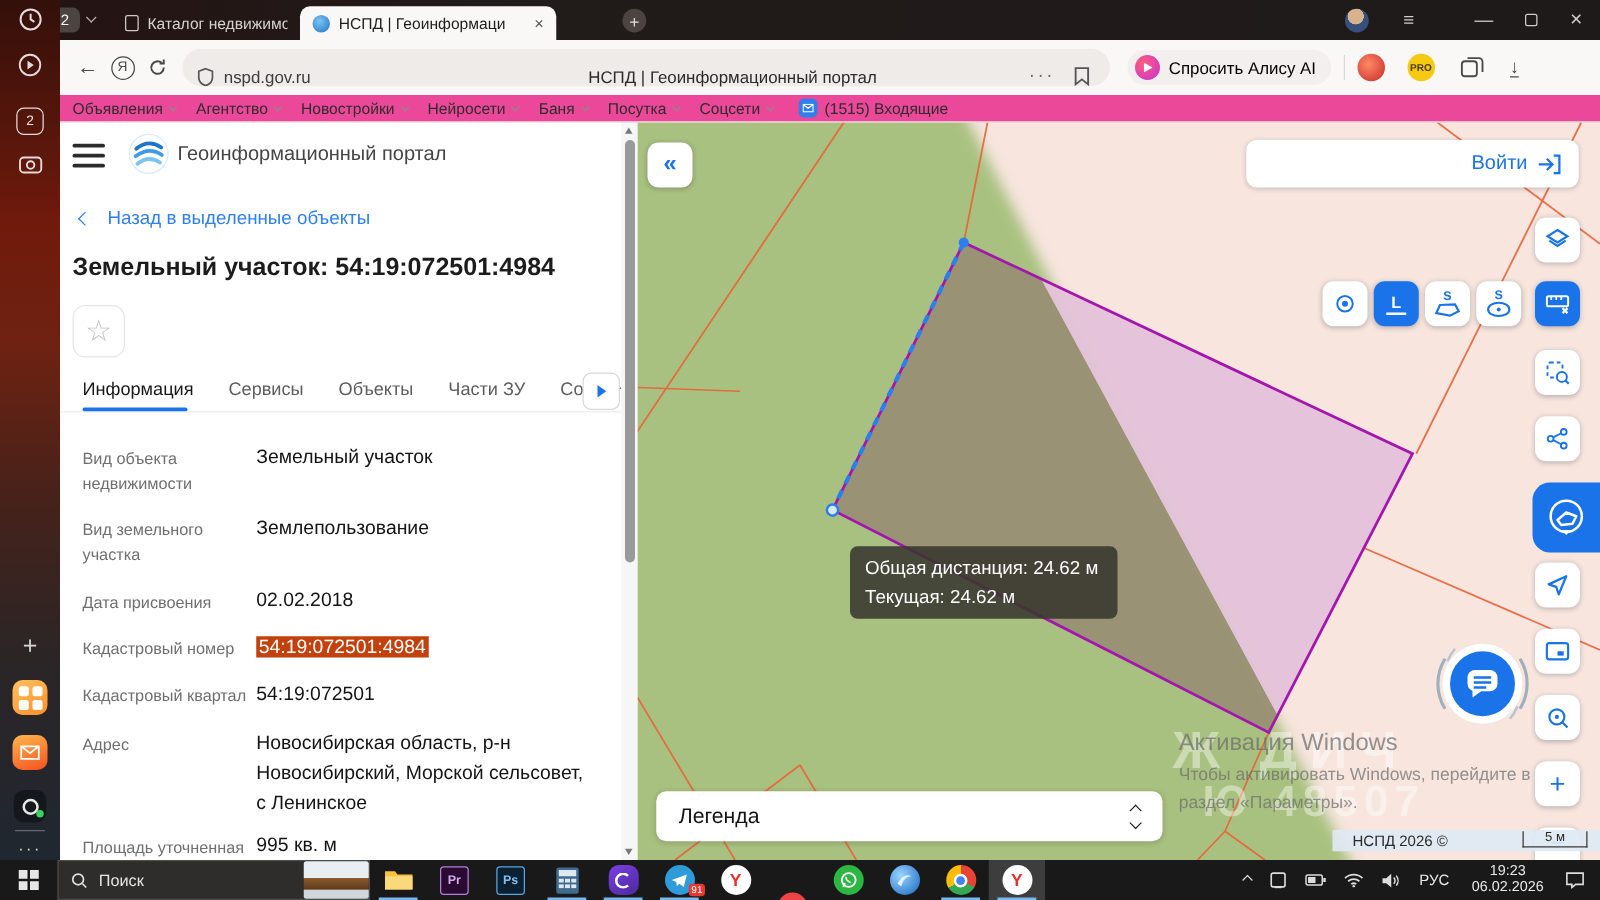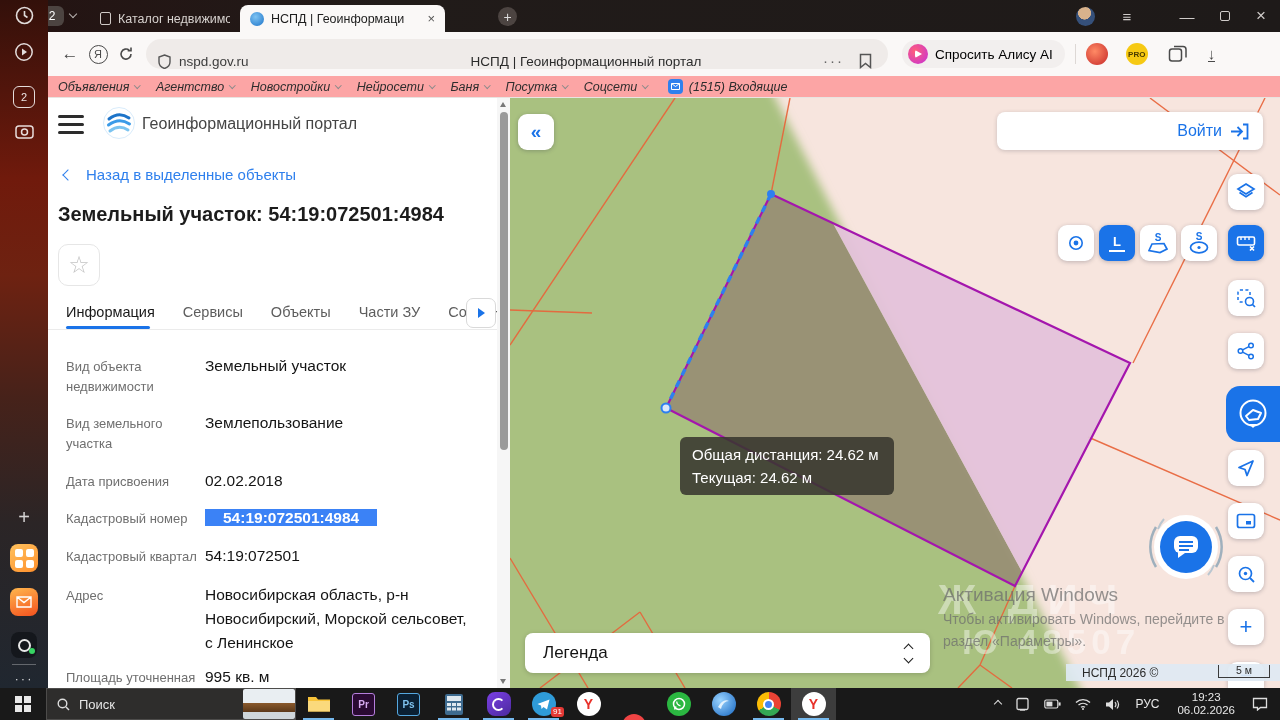--- a/index.html
+++ b/index.html
@@ -3,21 +3,21 @@
 <meta charset="utf-8">
 <style>
   * { margin:0; padding:0; box-sizing:border-box; }
   html,body { width:1280px; height:720px; overflow:hidden; }
   body { position:relative; font-family:"Liberation Sans",sans-serif; background:#fff; color:#222; }
   .abs { position:absolute; }
 
   
   #titlebar { left:0; top:0; width:1280px; height:32px; background:linear-gradient(90deg,#241312 0%,#211b19 30%,#1e1a19 100%); }
   #toolbar  { left:48px; top:32px; width:1232px; height:44px; background:#faf8f7; display:flex; align-items:center; }
-  #bookmarksbar { left:48px; top:76px; width:1232px; height:22px; background:#fca5a5; border-bottom:1px solid #e8e4e1; display:flex; align-items:center; gap:14px; padding-left:10px; font-size:12.5px; color:#2d2d2d;font-style:italic; }
+  #bookmarksbar { left:48px; top:76px; width:1232px; height:22px; background:#ec4899; border-bottom:1px solid #e8e4e1; display:flex; align-items:center; gap:14px; padding-left:10px; font-size:12.5px; color:#2d2d2d; }
   .tab { position:absolute; top:5px; height:27px; display:flex; align-items:center; font-size:12.5px; }
   .tab.inactive { color:#d7d2cf; }
   .tab.active { background:#faf8f7; color:#1d1d1d; border-radius:8px 8px 0 0; padding:0 10px; }
   .tabfav { width:14px; height:14px; border-radius:50%; margin-right:7px; flex:0 0 auto; }
   .doc-ico { width:11px; height:13px; border:1.4px solid #cfc9c6; border-radius:2px; margin-right:7px; }
   .pill2 { background:#4c4441; border-radius:6px; color:#fff; font-size:12px; width:24px; height:20px; display:flex; align-items:center; justify-content:center; }
   .chv { display:inline-block; width:6px; height:6px; border-right:1.5px solid currentColor; border-bottom:1.5px solid currentColor; transform:rotate(45deg); }
   .chv.up { transform:rotate(-135deg); }
   .tbtn { width:28px; height:28px; display:flex; align-items:center; justify-content:center; color:#4a4a4a; font-size:17px; }
   #urlpill { height:30px; background:#efebe9; border-radius:15px; display:flex; align-items:flex-end; flex:0 0 742px; margin-left:6px; padding:0 12px; position:relative; }
@@ -38,21 +38,21 @@
   #pscroll .thumb { position:absolute; left:2.5px; top:14px; width:8px; height:338px; background:#9a9a9a; border-radius:4px; }
   .tri { width:0; height:0; position:absolute; left:3px; }
   .hamb span { display:block; width:26px; height:3px; background:#2c2c2c; border-radius:2px; margin-bottom:5px; }
   #backlink { color:#2f80ed; font-size:15px; }
   #ptitle { font-size:20px; font-weight:600; color:#1c1c1c; }
   .ptab { font-size:14.5px; color:#5d5d5d; white-space:nowrap; }
   .ptab.on { color:#181818; }
   .frow { position:absolute; left:18px; right:16px; display:flex; }
   .flabel { flex:0 0 139px; font-size:13px; color:#6f6f6f; line-height:20px; padding-top:3px; }
   .fvalue { flex:1; font-size:15.5px; color:#141414; line-height:24px; max-width:272px; }
-  .hl { background:#3b82f6; color:#fff; padding:0 18px;font-weight:bold; }
+  .hl { background:#c2410c; color:#fff; padding:0 2px; }
 
   
   #map { left:510px; top:98px; width:770px; height:590px; overflow:hidden; background:#f7e5de; }
   .mbtn { position:absolute; width:36px; height:36px; background:#fff; border-radius:9px; box-shadow:0 1px 4px rgba(40,40,60,.28); display:flex; align-items:center; justify-content:center; color:#1a73e8; }
   .mbtn.blue { background:#1a73e8; color:#fff; }
   #tooltip { left:170px; top:339px; width:214px; background:rgba(56,55,47,.88); border-radius:6px; color:#fff; font-size:15px; line-height:23px; padding:6px 12px; }
   #legendbar { left:15px; top:535px; width:405px; height:40px; background:#fff; border-radius:8px; box-shadow:0 1px 5px rgba(0,0,0,.18); display:flex; align-items:center; padding:0 18px; font-size:17px; color:#141414; }
   #attrib { left:556px; top:566px; width:214px; height:17px; background:rgba(222,233,243,.92); display:flex; align-items:center; font-size:12px; color:#2a2a2a; }
   #scalebar { width:52px; height:13px; border-left:1.5px solid #3a3a3a; border-right:1.5px solid #3a3a3a; border-bottom:1.5px solid #3a3a3a; font-size:10.5px; text-align:center; line-height:11px; margin:0 10px 2px auto; }
   .wm { position:absolute; color:rgba(108,108,108,.72); }

